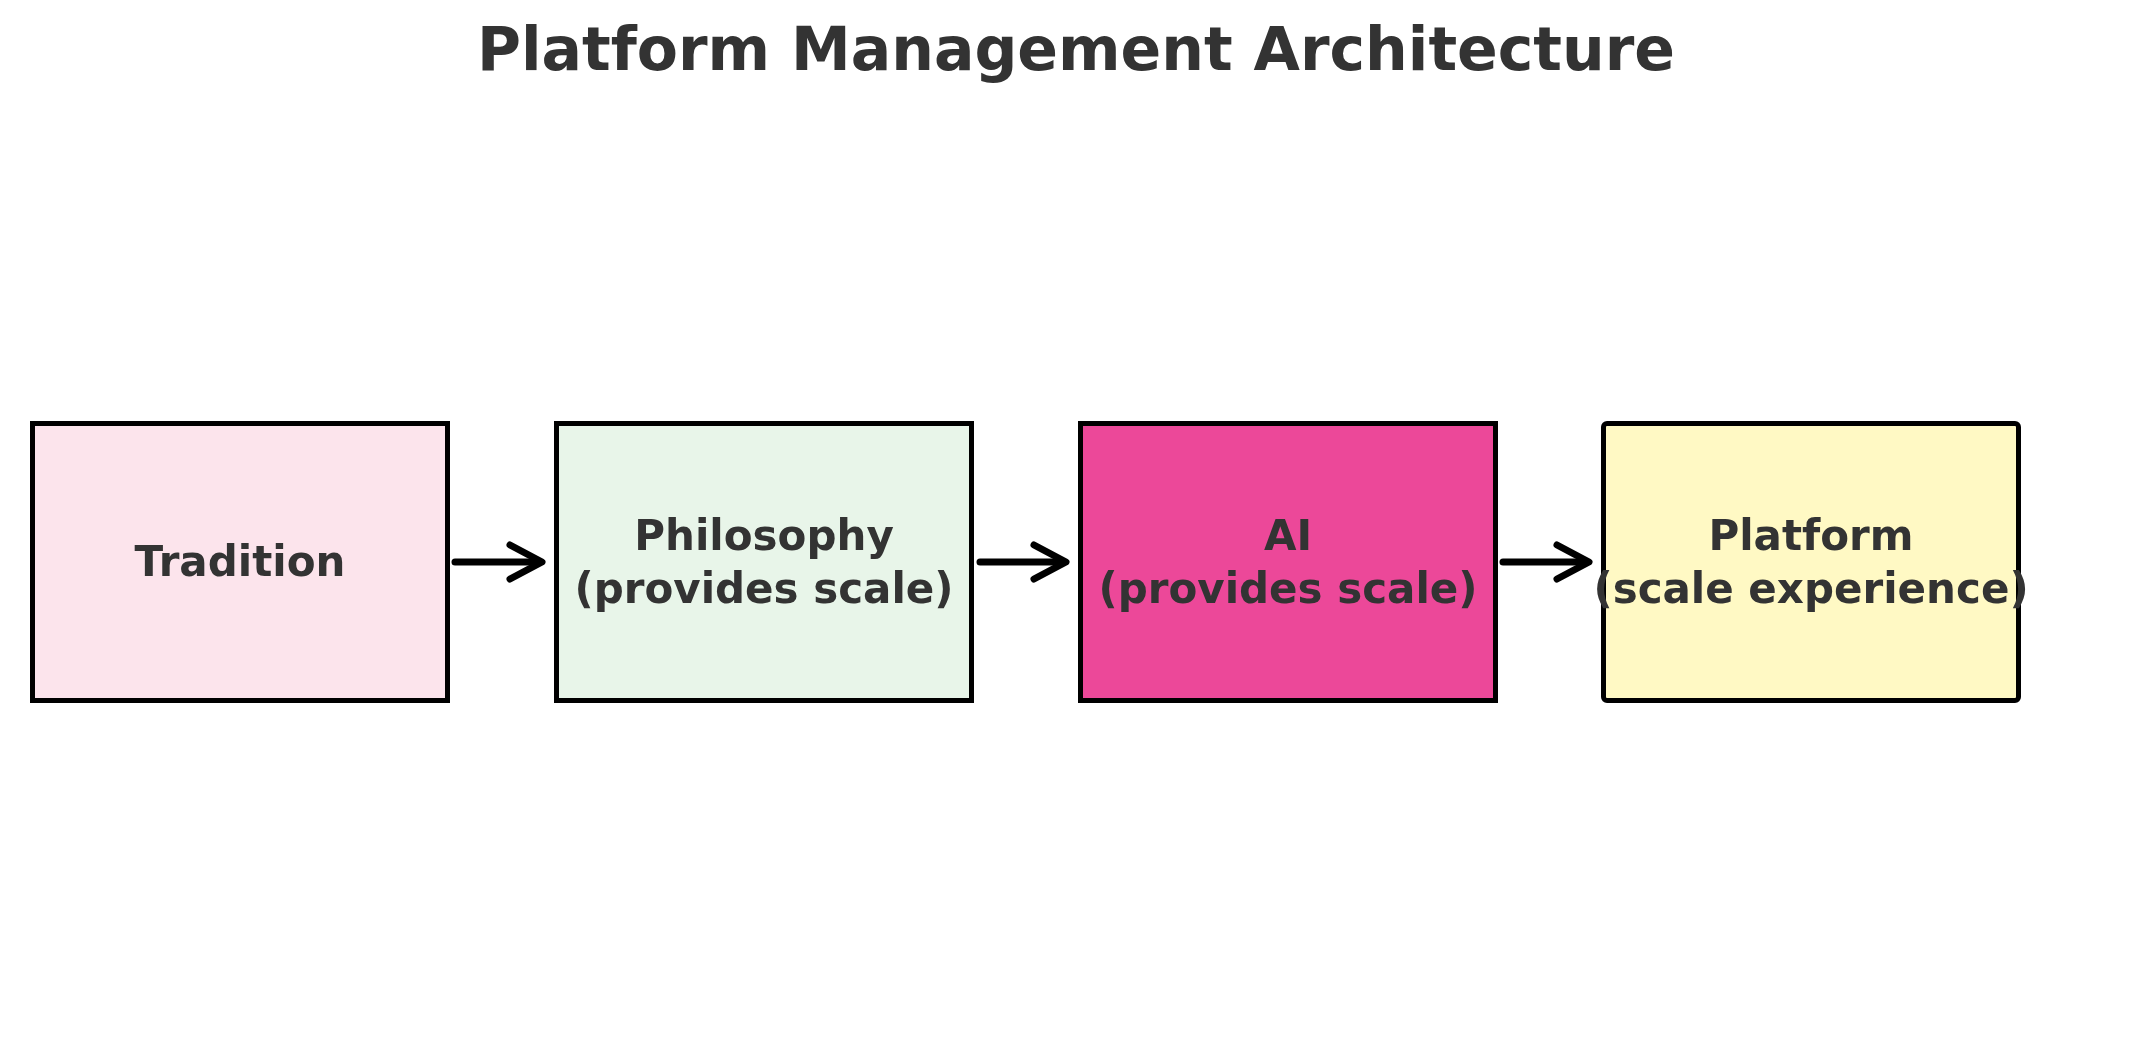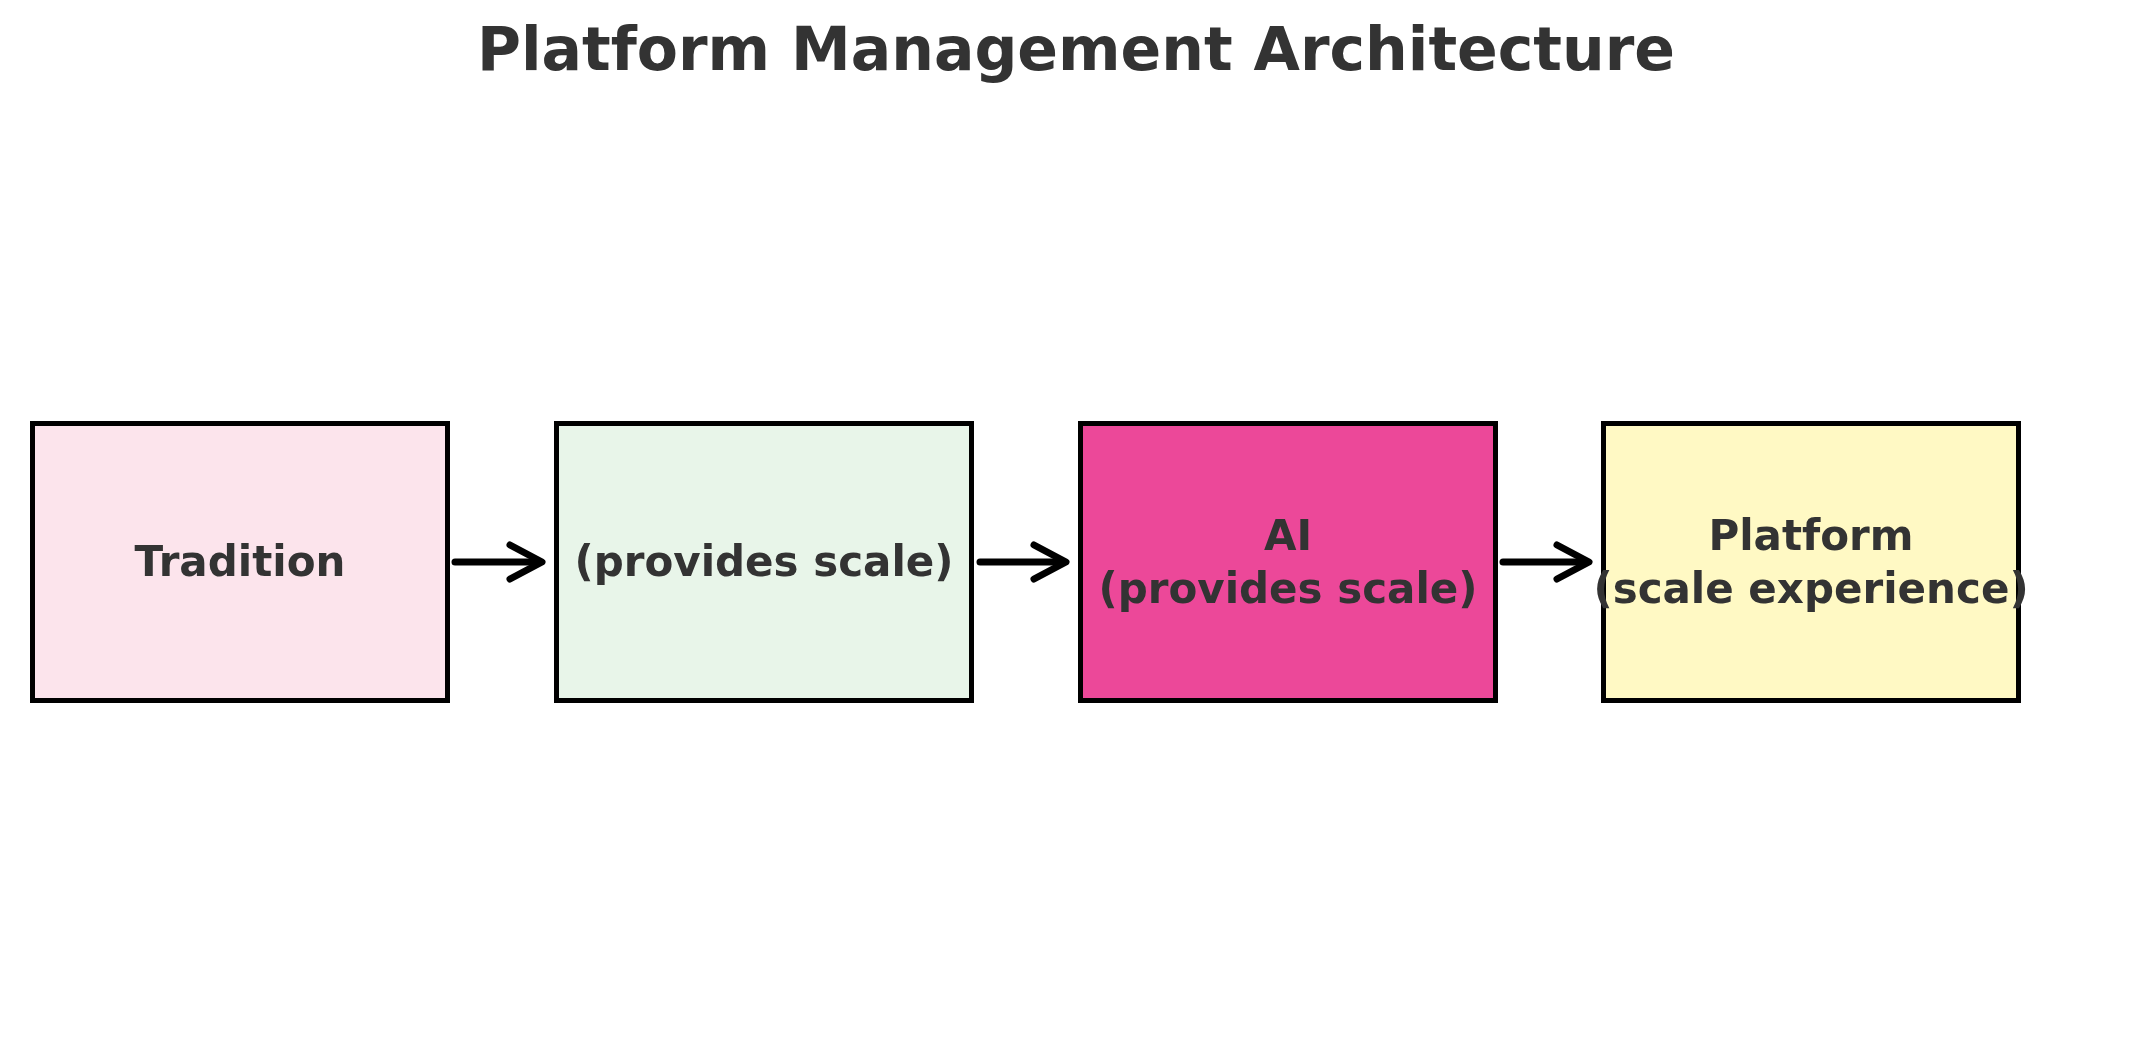--- a/index.html
+++ b/index.html
@@ -44,21 +44,21 @@
     font-size: 42px;
     font-weight: bold;
     line-height: 1.27;
     color: #333333;
     white-space: nowrap;
     text-align: center;
   }
   .node-1 { left: 30px; }
   .node-2 { left: 554px; }
   .node-3 { left: 1078px; }
-  .node-4 { left: 1601px; }
+  .node-4 { left: 1601px; border-radius: 6px; }
   .arrow-layer {
     position: absolute;
     top: 0;
     left: 0;
     width: 2152px;
     height: 1054px;
     pointer-events: none;
   }
   .arrow-layer line,
   .arrow-layer polyline {
@@ -74,20 +74,21 @@
 
 <div class="canvas">
 
   <div class="figure-title">Platform Management Architecture</div>
 
   <div class="node node-1" style="background-color: rgb(252, 228, 236);">
     <span class="line">Tradition</span>
   </div>
 
   <div class="node node-2" style="background-color: rgb(232, 245, 233);">
+    <span class="line">Philosophy</span>
     <span class="line">(provides scale)</span>
   </div>
 
   <div class="node node-3" style="background-color: #ec4899;">
     <span class="line">AI</span>
     <span class="line">(provides scale)</span>
   </div>
 
   <div class="node node-4" style="background-color: rgb(255, 249, 196);">
     <span class="line">Platform</span>

